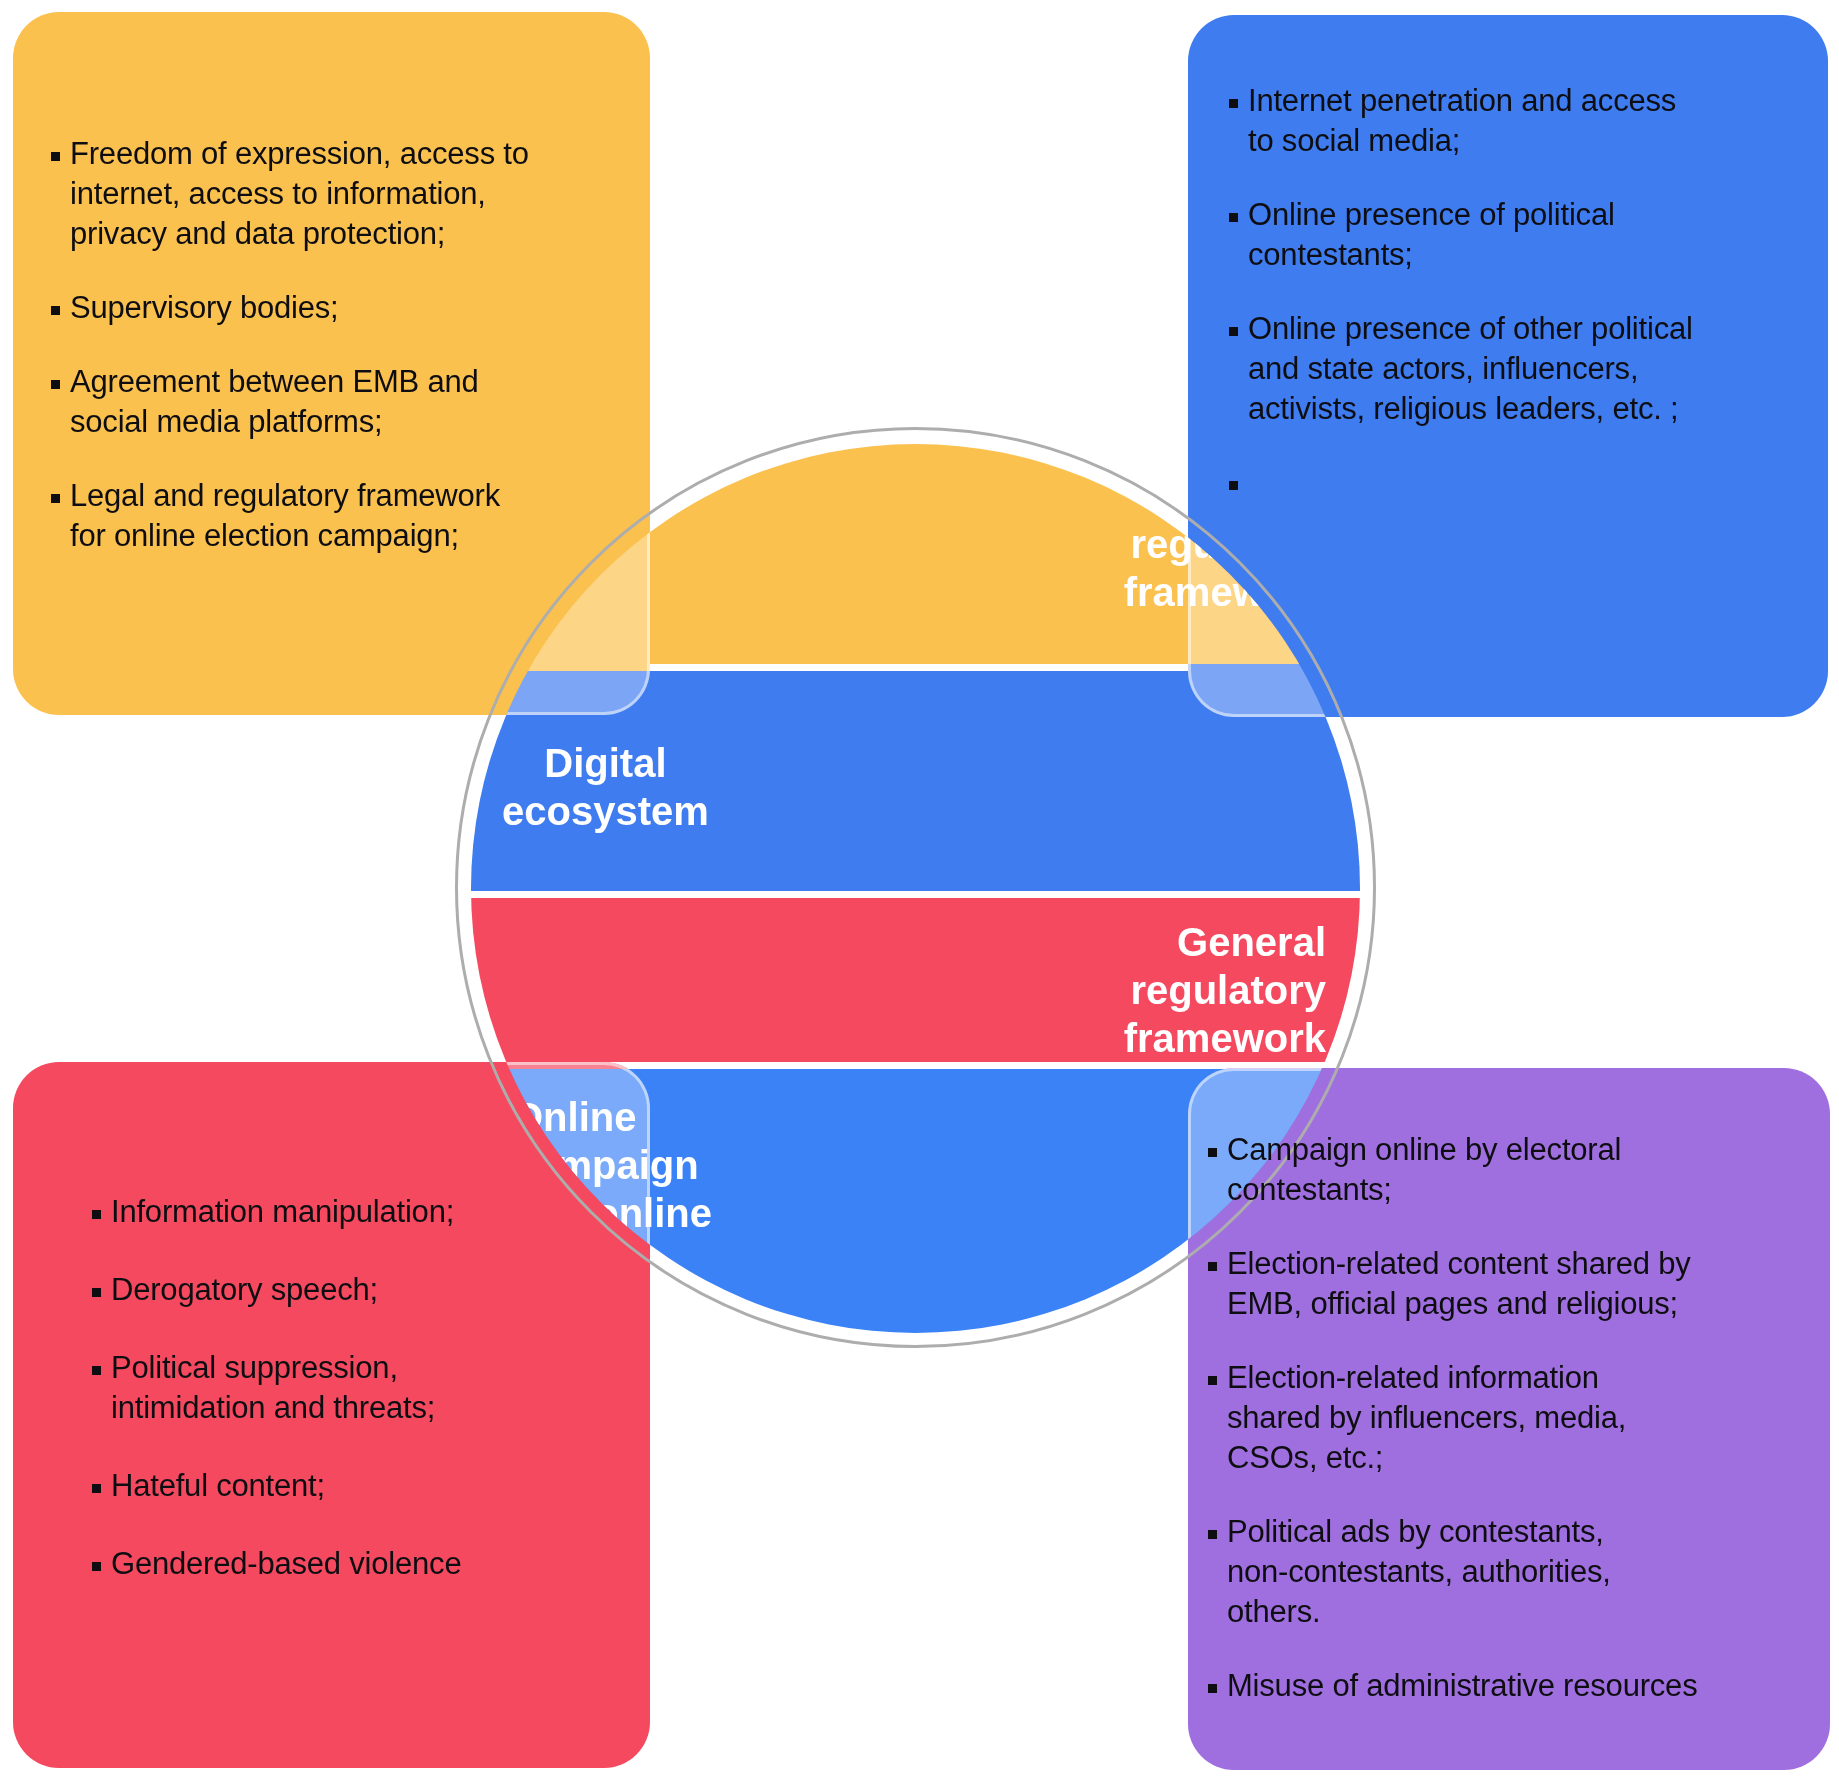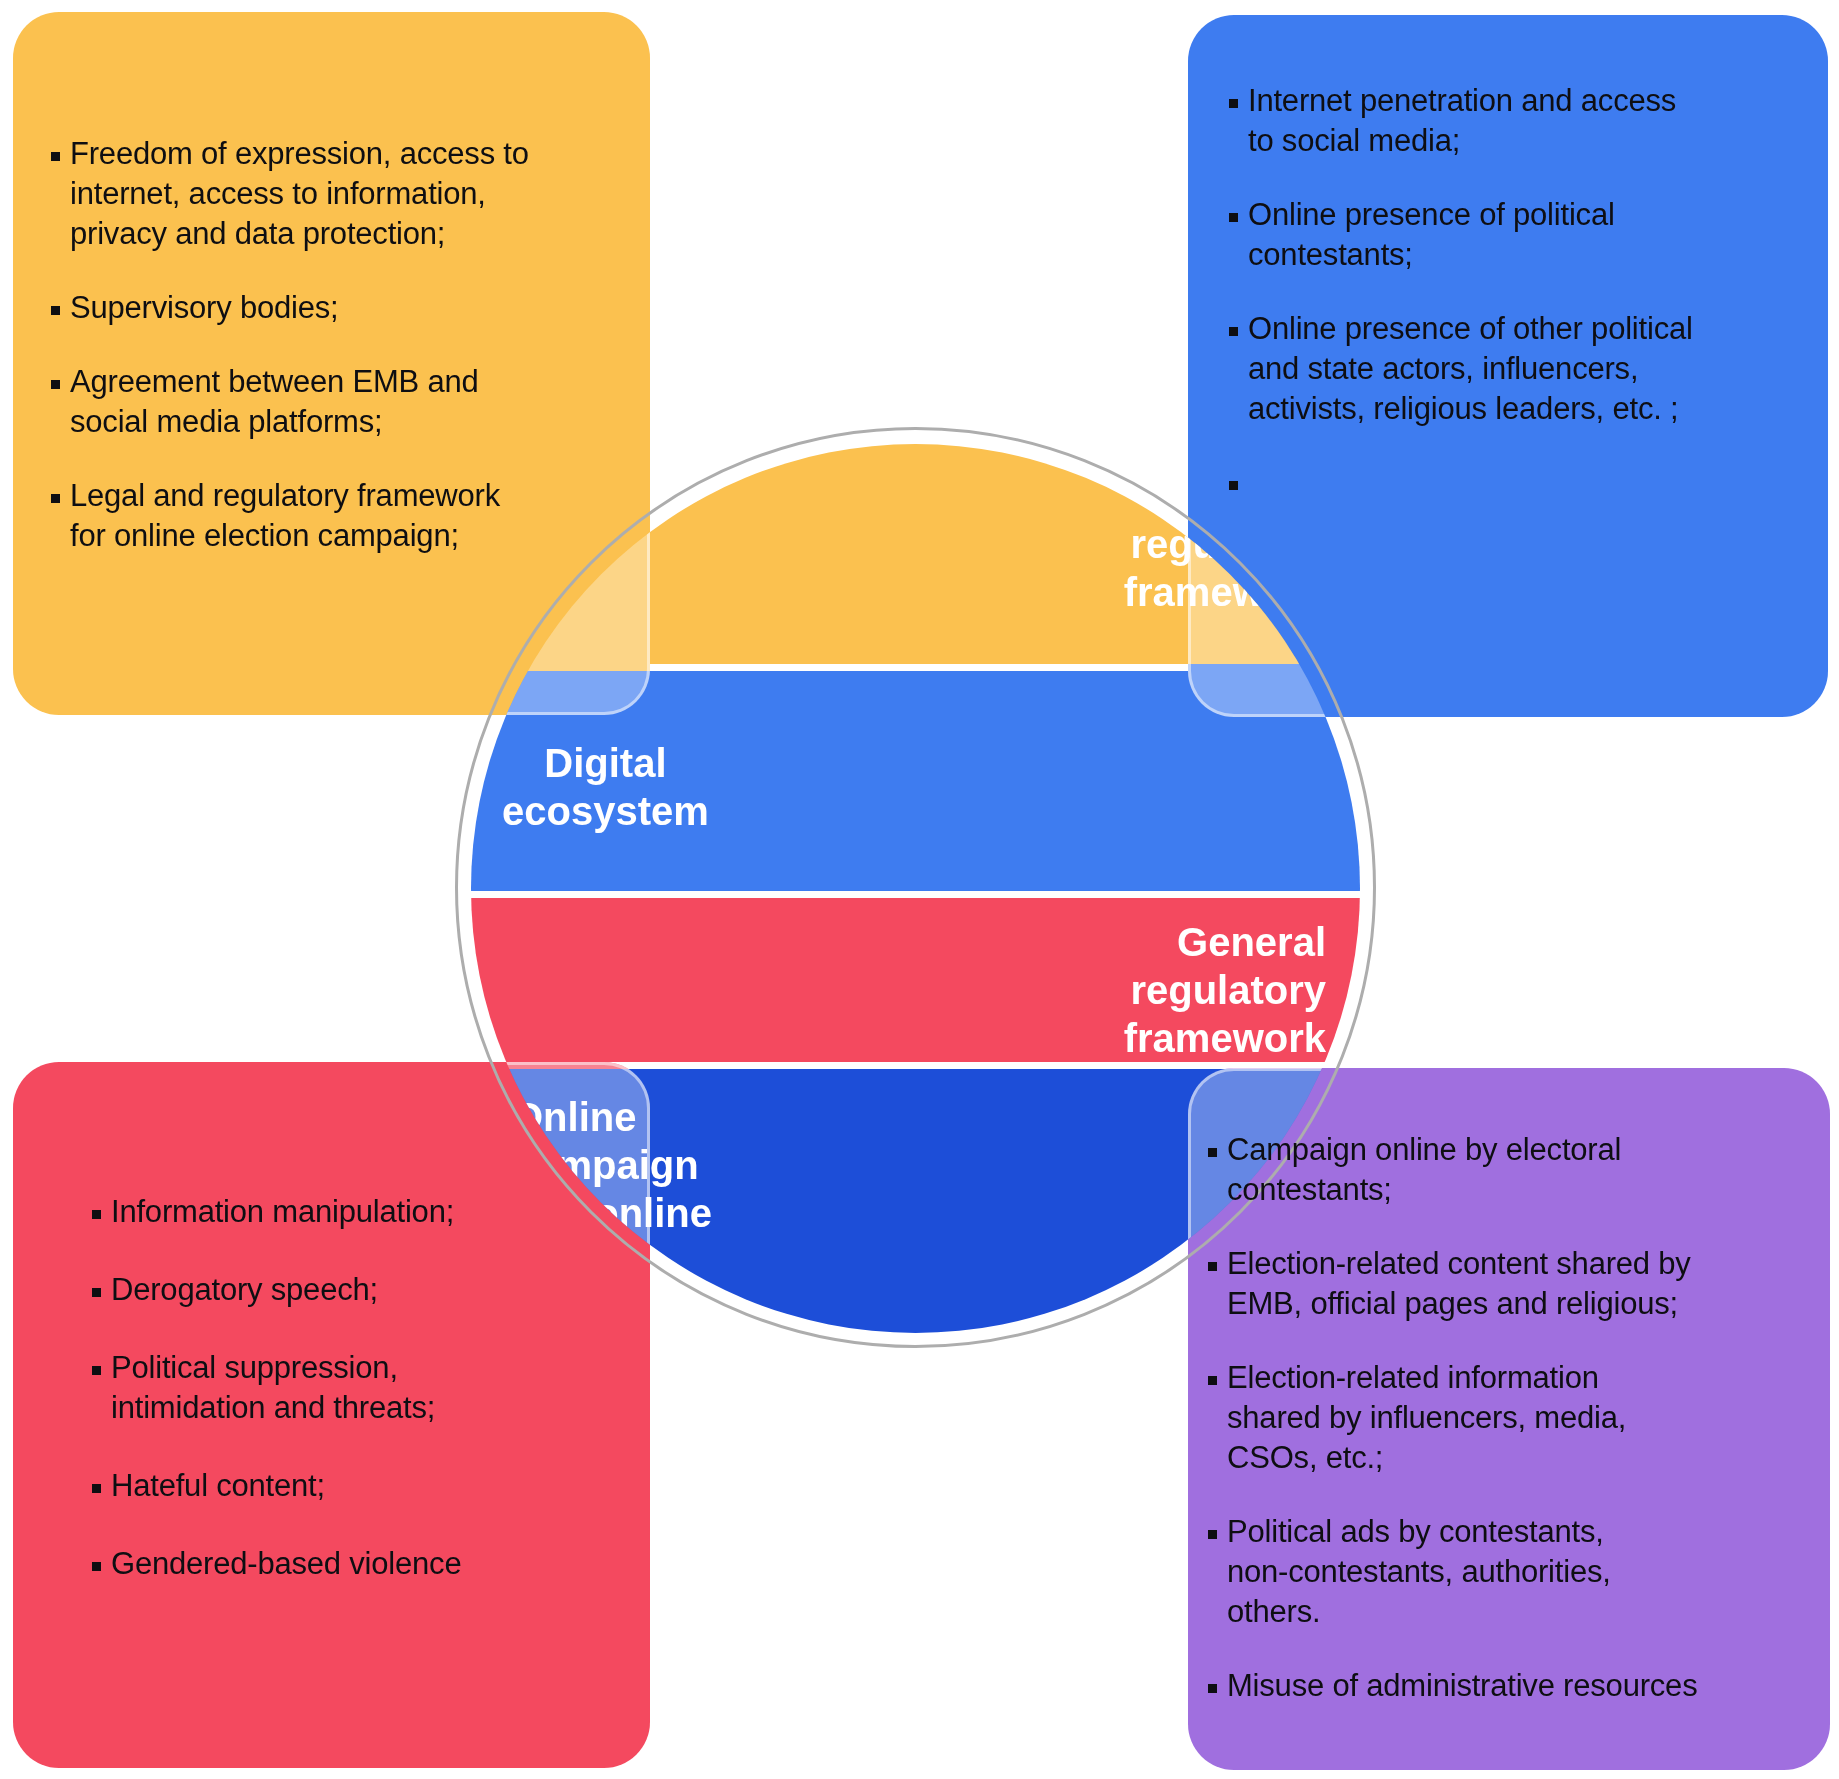--- a/index.html
+++ b/index.html
@@ -90,21 +90,21 @@
     </div>
     <div class="quad q-tr" style="background: rgb(62, 124, 240);">
       <div class="quad-label">Digital
 ecosystem</div>
     </div>
     <div class="quad q-bl" style="background: rgb(244, 73, 95);">
       <div class="quad-label">General
 regulatory
 framework</div>
     </div>
-    <div class="quad q-br" style="background: #1d4ed8;">
+    <div class="quad q-br" style="background: #3b82f6;">
       <div class="quad-label">Online
 campaign
 and online
 election
 content</div>
     </div>
 
     <div class="overlay ov-tl"></div>
     <div class="overlay ov-tr"></div>
     <div class="overlay ov-bl"></div>

